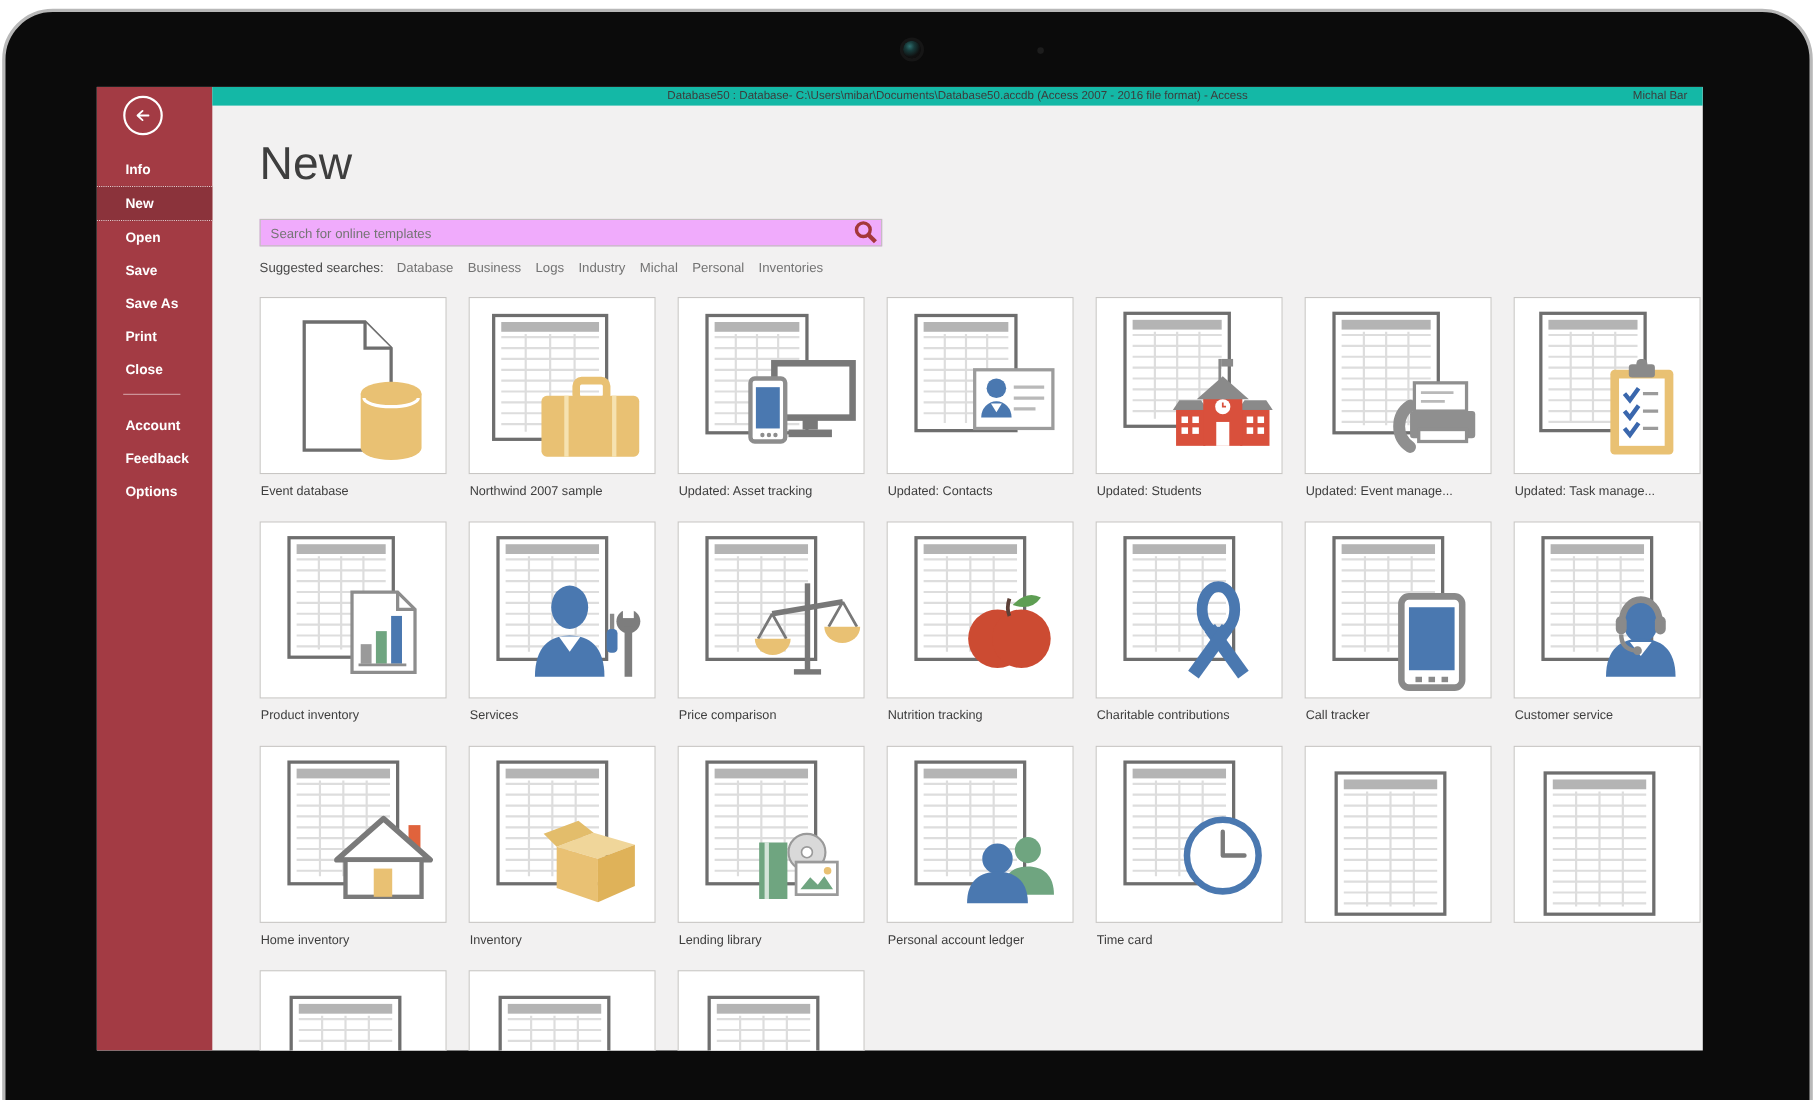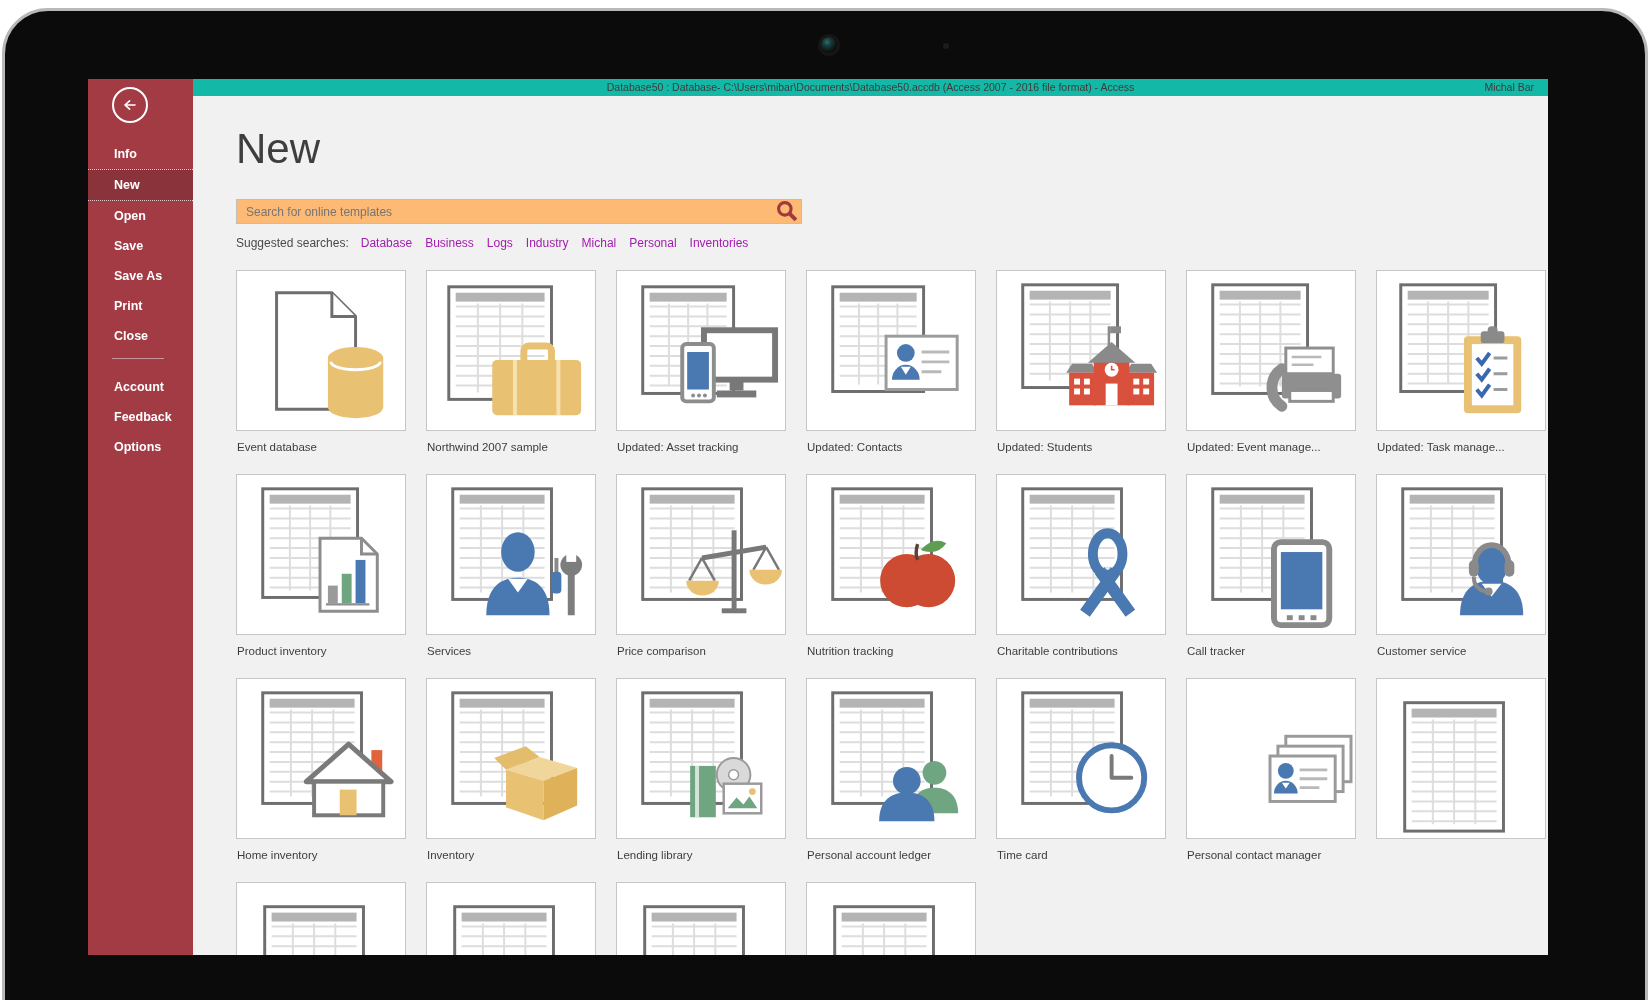--- a/index.html
+++ b/index.html
@@ -25,28 +25,28 @@
   .sitem.sel{background:#8b333b;border-top:1px dotted #e9cdd0;border-bottom:1px dotted #e9cdd0;}
   .sdivider{border-top:1px solid rgba(255,255,255,.45);margin:7px 0 13px 24px;width:52px;height:0;}
   
   .main{flex:1;display:flex;flex-direction:column;min-width:0;}
   .titlebar{height:17px;background:#14b8a6;position:relative;flex-shrink:0;}
   .tb-title{position:absolute;left:0;right:0;top:2px;text-align:center;font-size:10.5px;color:#3c3c3c;}
   .tb-user{position:absolute;right:14px;top:2px;font-size:10.5px;color:#3c3c3c;}
   .content{flex:1;padding-left:43px;overflow:hidden;}
   h1.pagetitle{font-size:42px;line-height:46px;font-weight:300;color:#3e3e3e;margin:30px 0 0 0;}
   .searchrow{margin-top:27px;width:566px;height:25px;position:relative;}
-  .searchrow input{width:100%;height:100%;box-sizing:border-box;border:1px solid #c1bfbd;background:#fdba74;
+  .searchrow input{width:100%;height:100%;box-sizing:border-box;border:1px solid #c1bfbd;background:#f0abfc;
         padding:0 30px 0 9px;font-size:12px;color:#444;font-family:"Liberation Sans",sans-serif;outline:none;}
   .searchrow input::placeholder{color:#757575;}
   .searchbtn{position:absolute;right:3px;top:2px;width:24px;height:20px;display:flex;align-items:center;
         justify-content:center;cursor:pointer;background:transparent;border:none;padding:0;}
   .suggested{margin-top:12px;font-size:12px;color:#494949;height:17px;}
   .sug-label{margin-right:12px;}
-  .sug-term{margin-right:13px;color:#a21caf;cursor:pointer;}
+  .sug-term{margin-right:13px;color:#737373;cursor:pointer;}
   
   .grid{margin-top:17px;display:grid;grid-template-columns:repeat(7,170px);column-gap:20px;row-gap:21px;}
   .cell{width:170px;}
   .tile{width:170px;height:161px;background:#fff;border:1px solid #c8c6c4;box-sizing:border-box;cursor:pointer;}
   .tile svg{width:168px;height:159px;display:block;}
   .tlabel{margin-top:10px;font-size:11.5px;color:#3d3d3d;padding-left:1px;white-space:nowrap;
           overflow:hidden;text-overflow:ellipsis;}
 </style>
 </head>
 <body>
@@ -397,34 +397,20 @@
                   <path d="M33,34 H119 M33,44 H119 M33,54 H119 M33,64 H119 M33,74 H119 M33,84 H119 M33,94 H119 M33,104 H119 M33,114 H119 M54.5,31 V119 M76,31 V119 M97.5,31 V119 " stroke="#dddddd" stroke-width="2" fill="none"></path>
                   <circle cx="116" cy="100" r="33" fill="#fff" stroke="#4a78b0" stroke-width="6"></circle>
   <path d="M116,100 V78 M116,100 h20" stroke="#7a7a7a" stroke-width="4" stroke-linecap="round"></path>
                 </svg>
               </div>
               <div class="tlabel">Time card</div>
             </div>
             <div class="cell">
               <div class="tile">
                 <svg viewBox="0 0 170 161">
-                  <rect x="100" y="58" width="66" height="46" fill="#fff" stroke="#9a9a9a" stroke-width="3"></rect>
-  <rect x="92" y="68" width="66" height="46" fill="#fff" stroke="#9a9a9a" stroke-width="3"></rect>
-  <rect x="84" y="78" width="66" height="46" fill="#fff" stroke="#9a9a9a" stroke-width="3"></rect>
-  <circle cx="100" cy="93" r="8" fill="#4a78b0"></circle>
-  <path d="M88,116 a12,13 0 0 1 24,0 z" fill="#4a78b0"></path>
-  <path d="M96,105 l4,6 4,-6 z" fill="#fff"></path>
-  <path d="M114,92 h28 M114,101 h28 M114,110 h20" stroke="#b9b9b9" stroke-width="3"></path>
-                </svg>
-              </div>
-              <div class="tlabel">Personal contact manager</div>
-            </div>
-            <div class="cell">
-              <div class="tile">
-                <svg viewBox="0 0 170 161">
                   <rect x="28" y="24" width="100" height="130" fill="#fff" stroke="#6e6e6e" stroke-width="3"></rect>
                   <rect x="35" y="30" width="86" height="9" fill="#b4b4b4"></rect>
                   <path d="M35,44 H121 M35,54 H121 M35,64 H121 M35,74 H121 M35,84 H121 M35,94 H121 M35,104 H121 M35,114 H121 M35,124 H121 M35,134 H121 M35,144 H121 M56.5,41 V147 M78,41 V147 M99.5,41 V147 " stroke="#dddddd" stroke-width="2" fill="none"></path>
                 </svg>
               </div>
             </div>
             <div class="cell">
               <div class="tile">
                 <svg viewBox="0 0 170 161">
                   <rect x="28" y="24" width="100" height="130" fill="#fff" stroke="#6e6e6e" stroke-width="3"></rect>

